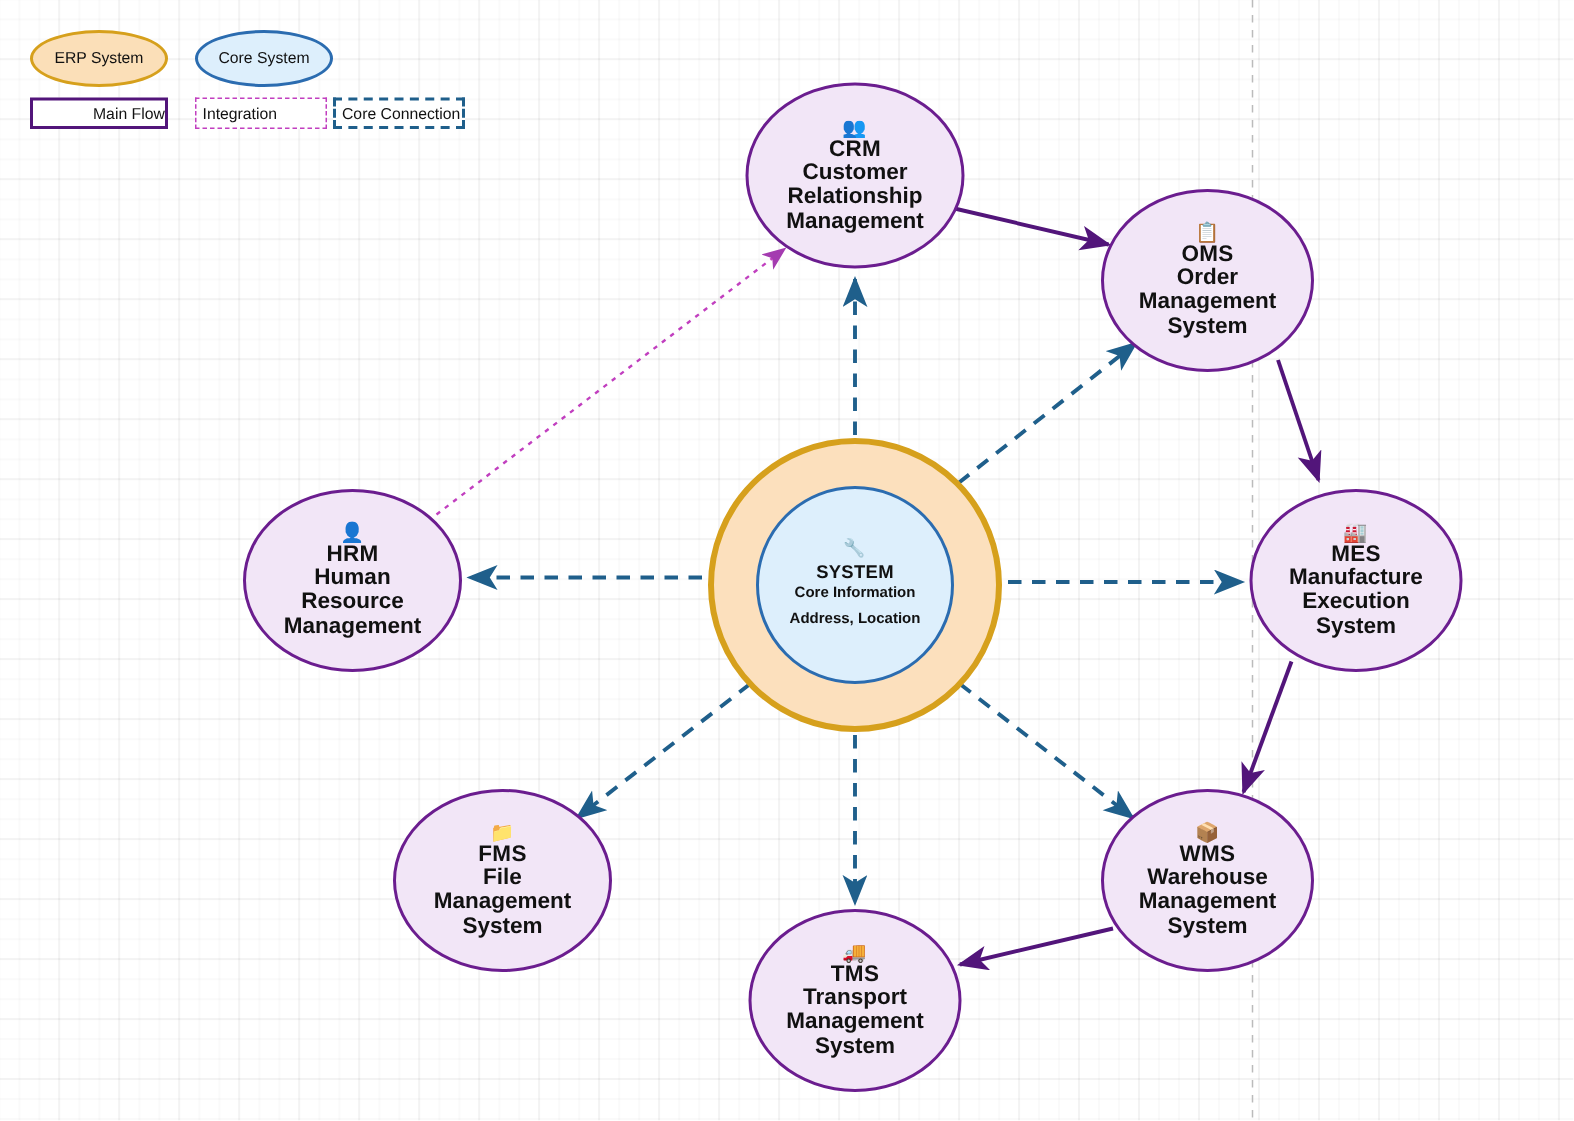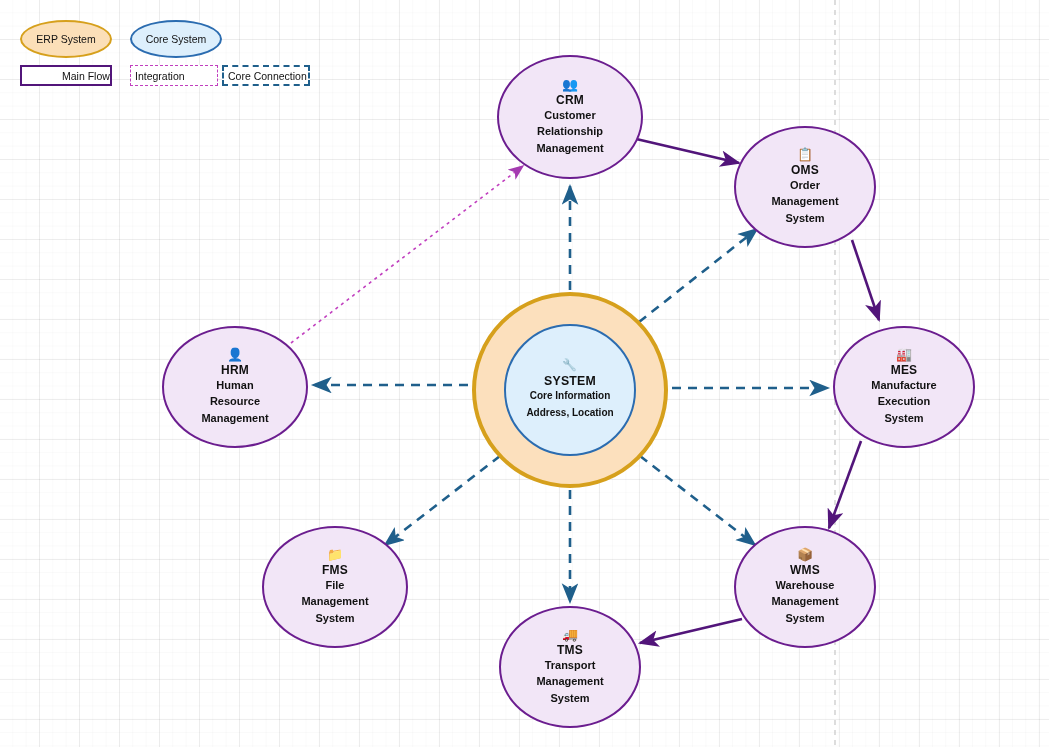--- a/index.html
+++ b/index.html
@@ -49,28 +49,28 @@
     background: #f2e6f7;
     border: 2.4px solid #6b1d8f;
   }
   .node-icon {
     font-size: 13px;
     line-height: 13px;
     margin-bottom: 1px;
     height: 14px;
   }
   .node-code {
-    font-size: 12px;
+    font-size: 15px;
     font-weight: bold;
     color: #111111;
     line-height: 14px;
     letter-spacing: .2px;
   }
   .node-title {
-    font-size: 11px;
+    font-size: 15px;
     font-weight: bold;
     color: #111111;
     line-height: 16.5px;
   }
 
   
   #core-outer {
     position: absolute;
     left: 472px; top: 292px;
     width: 196px; height: 196px;

